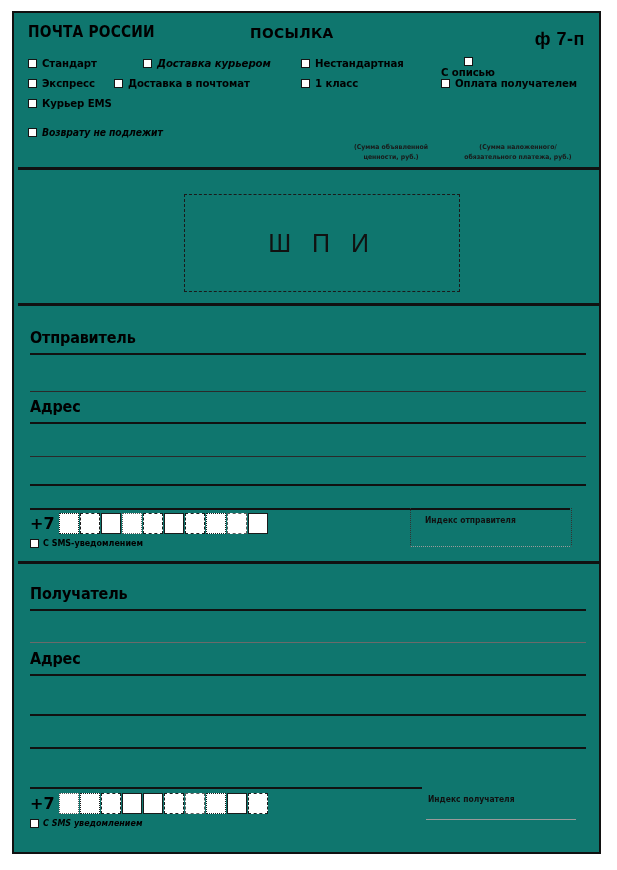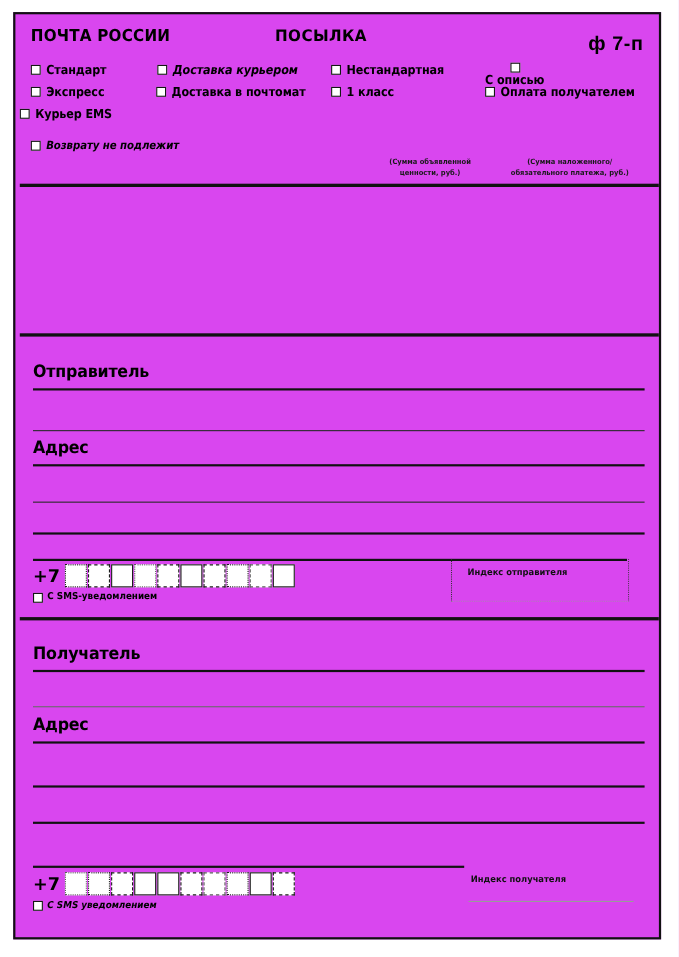--- a/index.html
+++ b/index.html
@@ -18,21 +18,21 @@
 
   
   .sheet {
     position: absolute;
     left: 12px;
     top: 11px;
     width: 589px;
     height: 843px;
     border: 2px solid #111;
     box-sizing: border-box;
-    background: #d946ef;
+    background: #0f766e;
     overflow: hidden;
   }
   .rule {
     position: absolute;
     background: #111;
     height: 2px;
   }
   .rule.thin { height: 1px; background: #2a2a2a; }
   .rule.thick { height: 3px; }
 
@@ -201,30 +201,30 @@
   <div class="form-code">ф 7-п</div>
 
   <div class="cbrow" style="left:14px; top:44px;">
     <span class="cbx"></span>
     <span class="cblabel">Стандарт</span>
   </div>
   <div class="cbrow" style="left:14px; top:64px;">
     <span class="cbx"></span>
     <span class="cblabel">Экспресс</span>
   </div>
-  <div class="cbrow" style="left:4px; top:84px;text-align:center;">
+  <div class="cbrow" style="left:14px; top:84px;text-align:center;">
     <span class="cbx"></span>
     <span class="cblabel">Курьер EMS</span>
   </div>
 
   <div class="cbrow" style="left:129px; top:44px;font-style:italic;">
     <span class="cbx"></span>
     <span class="cblabel">Доставка курьером</span>
   </div>
-  <div class="cbrow" style="left:128px; top:64px;">
+  <div class="cbrow" style="left:100px; top:64px;">
     <span class="cbx"></span>
     <span class="cblabel">Доставка в почтомат</span>
   </div>
 
   <div class="cbrow" style="left:287px; top:44px;">
     <span class="cbx"></span>
     <span class="cblabel">Нестандартная</span>
   </div>
   <div class="cbrow" style="left:287px; top:64px;">
     <span class="cbx"></span>
@@ -249,20 +249,23 @@
     <div>(Сумма объявленной</div>
     <div>ценности, руб.)</div>
   </div>
   <div class="caption" style="left:434px; top:130px; width:140px;">
     <div>(Сумма наложенного/</div>
     <div>обязательного платежа, руб.)</div>
   </div>
 
   <div class="rule thick" style="left:4px; top:154px; width:581px;"></div>
 
+  <div class="shpi-box">
+    <div class="shpi-text">Ш П И</div>
+  </div>
 
   <div class="rule thick" style="left:4px; top:290px; width:581px;"></div>
 
   <div class="fieldlabel" style="left:16px; top:316px;">Отправитель</div>
   <div class="rule" style="left:16px; top:340px; width:556px;"></div>
 
   <div class="rule thin" style="left:16px; top:378px; width:556px;"></div>
 
   <div class="fieldlabel" style="left:16px; top:385px;">Адрес</div>
   <div class="rule" style="left:16px; top:409px; width:556px;"></div>

